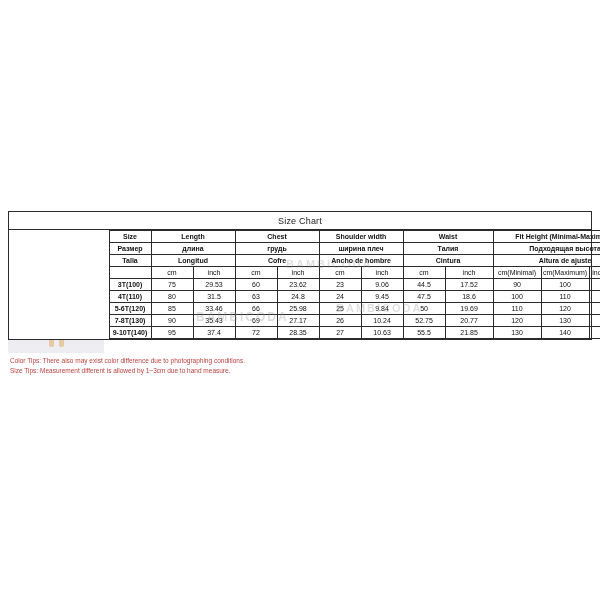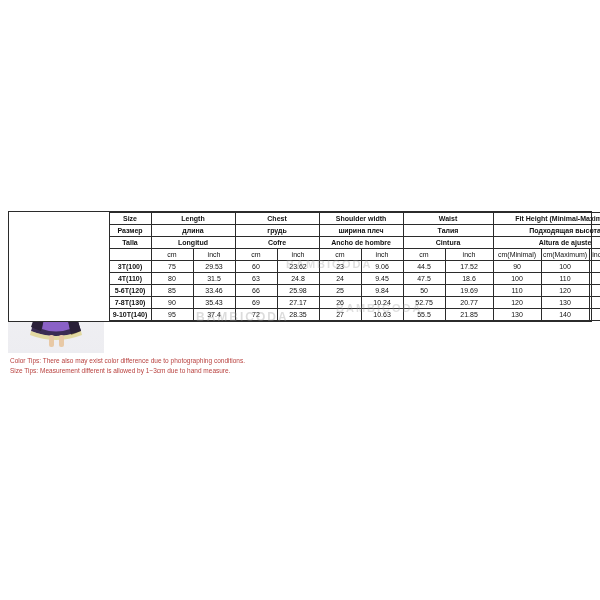--- a/index.html
+++ b/index.html
@@ -140,20 +140,21 @@
       <path d="M41 48 h6 l16 52 q-4 2 -10 4z" fill="#2a2038"></path>
 
       <path d="M13 100 q25 10 50 0 l1 4 q-26 10 -52 0z" fill="#d9c95f" opacity=".55"></path>
 
       <rect x="31" y="104" width="5" height="12" rx="2" fill="#e8c9a6"></rect>
       <rect x="41" y="104" width="5" height="12" rx="2" fill="#e8c9a6"></rect>
     </svg>
   </div>
 
   <div class="chart">
+    <div class="chart-title">Size Chart</div>
 
     <table class="sizes">
       <colgroup>
         <col style="width:96px">
         <col style="width:4px">
         <col style="width:42px">
           <col style="width:42px">
         <col style="width:42px">
           <col style="width:42px">
         <col style="width:42px">

